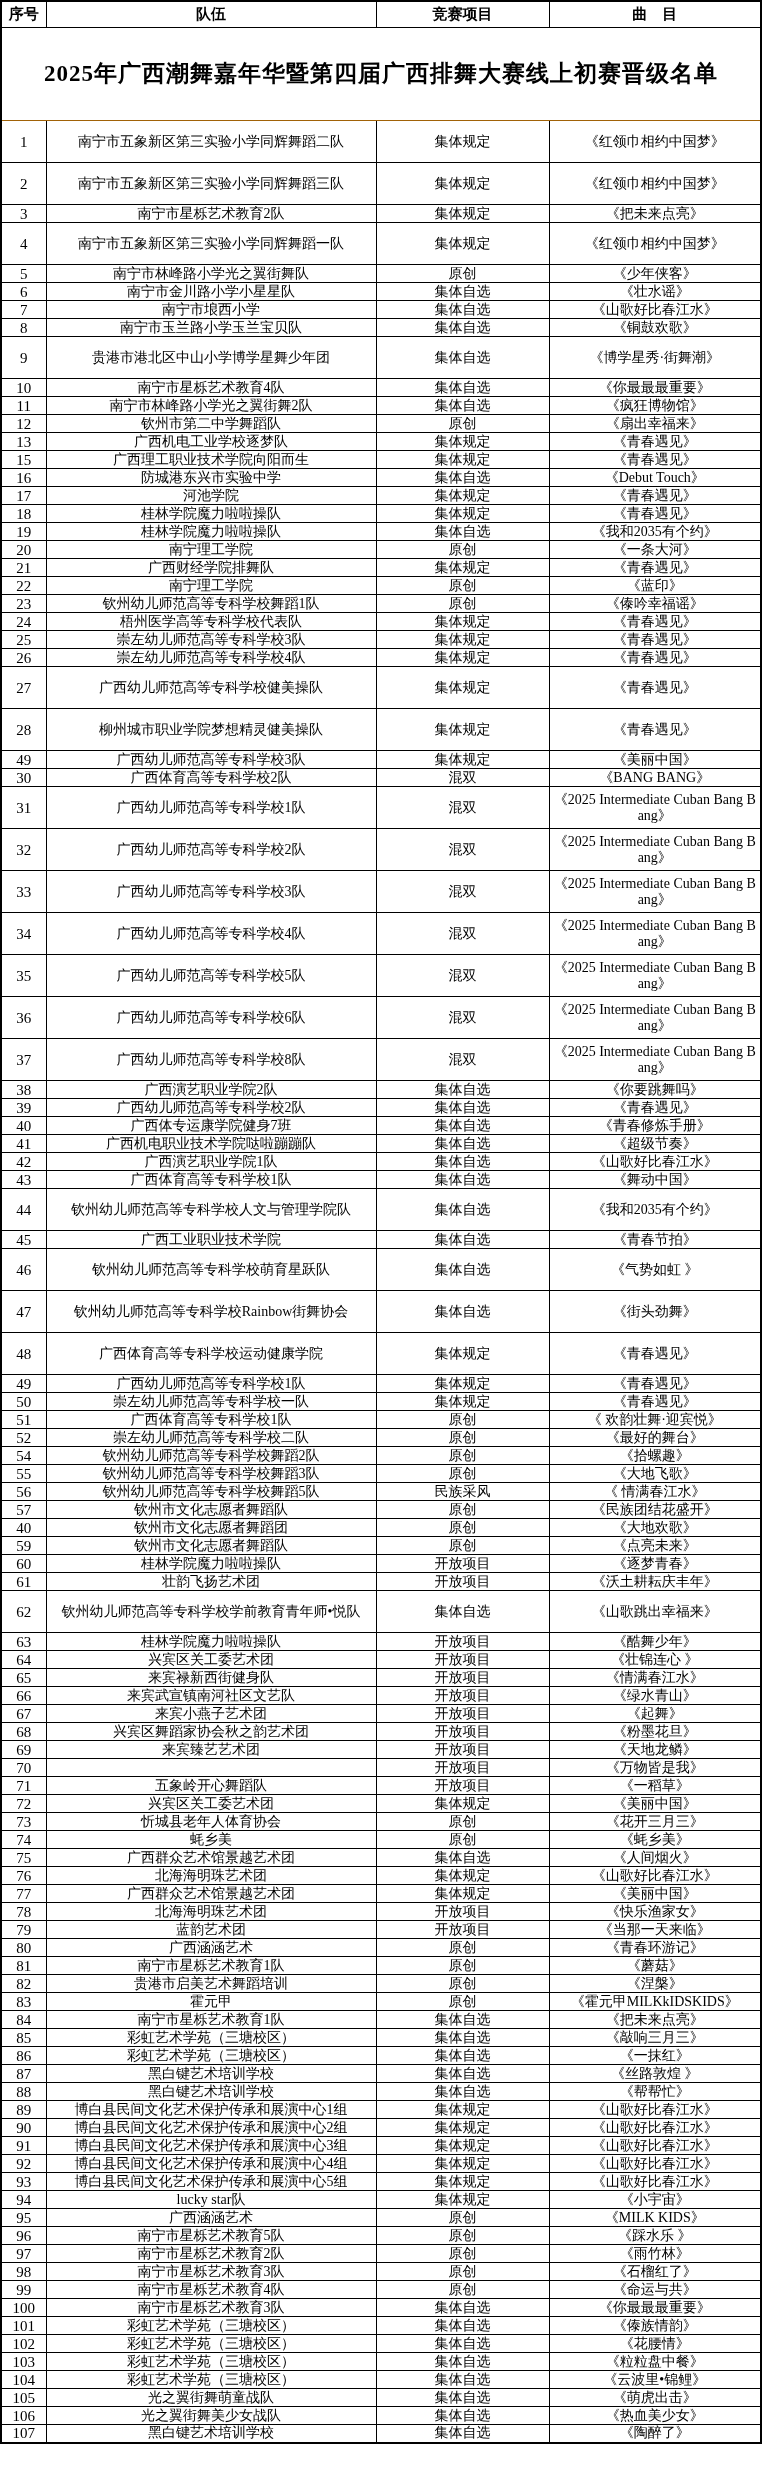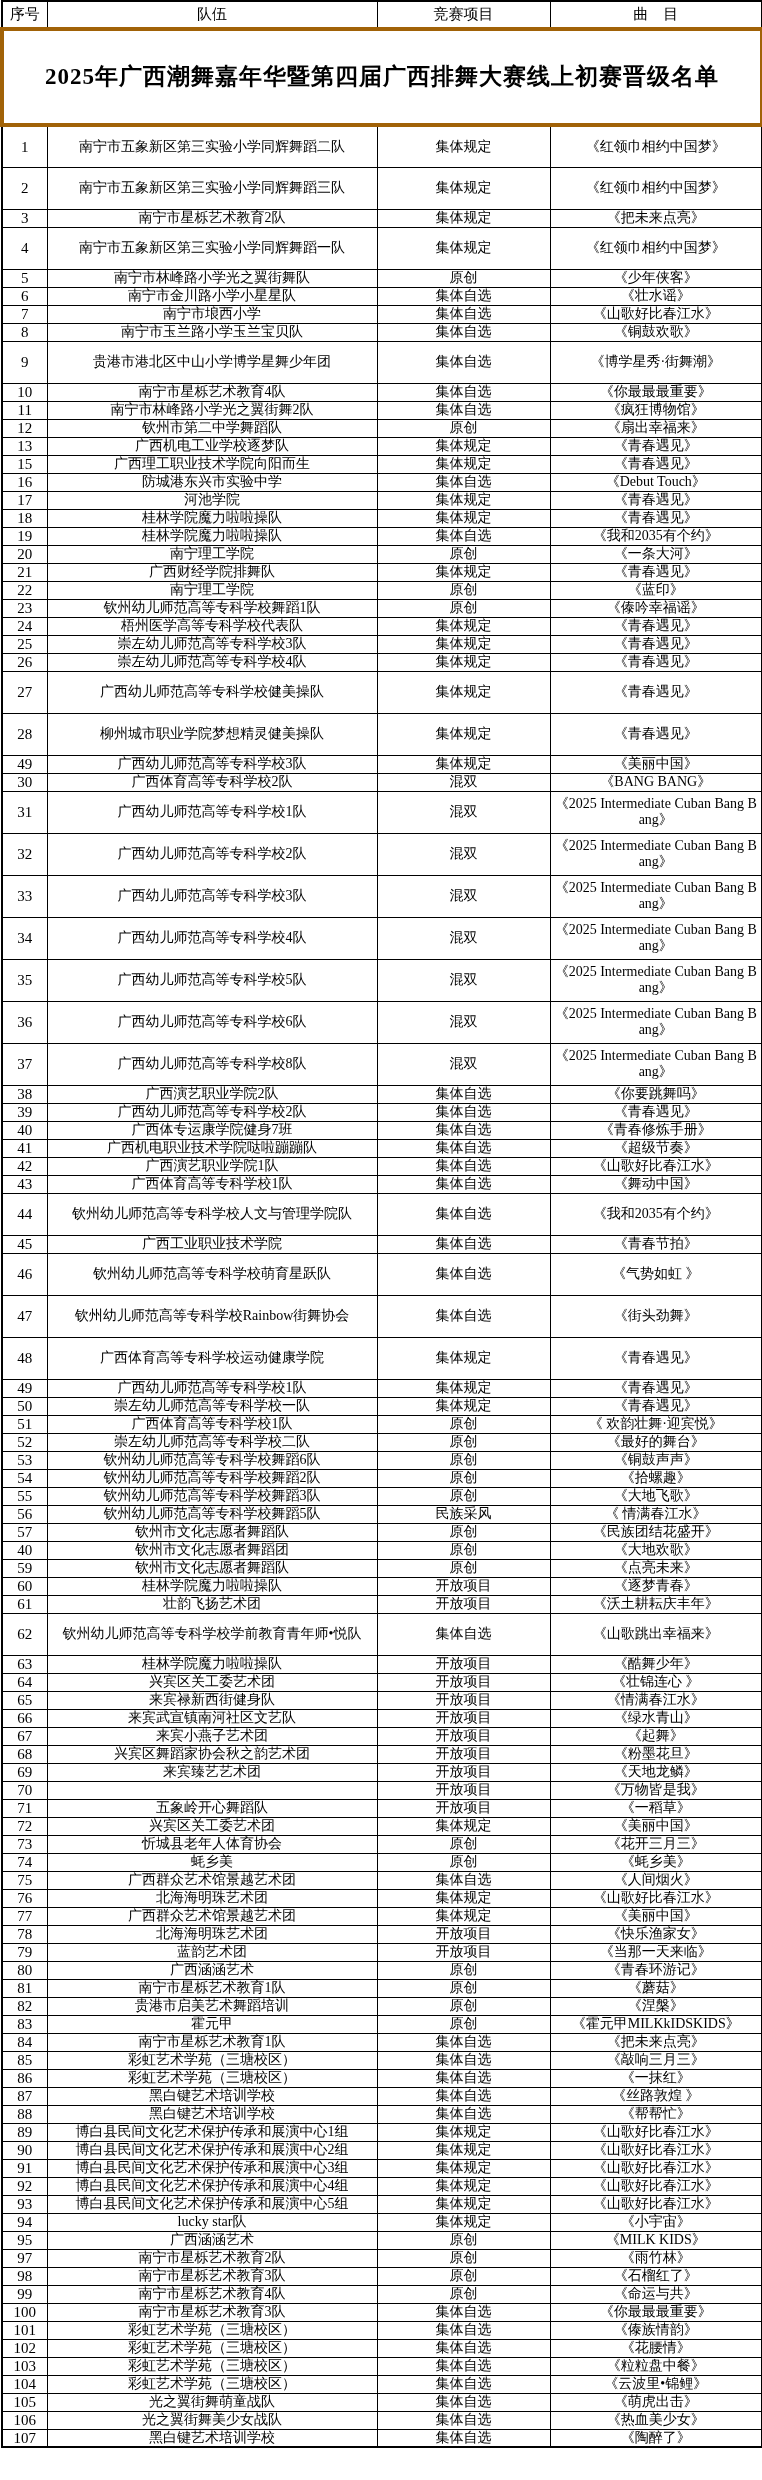--- a/index.html
+++ b/index.html
@@ -4,22 +4,22 @@
 <style>
   html,body{margin:0;padding:0;background:#ffffff;}
   body{width:762px;font-family:"Liberation Serif","DejaVu Serif",serif;color:#000;}
   .sheet{width:762px;}
   table{width:760px;border-collapse:collapse;table-layout:fixed;border:2px solid #000;margin:0 auto;}
   col.c-no{width:45px;}
   col.c-team{width:330px;}
   col.c-cat{width:173px;}
   col.c-song{width:212px;}
   td,th{border:1px solid #000;text-align:center;vertical-align:middle;overflow:hidden;}
-  .title-row td{border:4px solid #a16207;height:92px;font-size:23px;font-weight:bold;letter-spacing:1px;}
-  thead th{height:25px;font-size:15px;font-weight:normal;padding:0 2px;}
+  .title-row td{border:1px solid #a16207;height:92px;font-size:23px;font-weight:bold;letter-spacing:1px;}
+  thead th{height:25px;font-size:15px;font-weight:bold;padding:0 2px;}
   tbody td{font-size:14px;line-height:16px;padding:0 3px;word-break:break-all;}
   tbody tr{height:18px;}
   tbody tr.tall{height:42px;}
   tbody td.col-no{font-size:15px;}
 </style>
 </head>
 <body>
 
 <div class="sheet">
   <table>
@@ -343,26 +343,20 @@
           <td class="col-category">原创</td>
           <td class="col-song">《 欢韵壮舞·迎宾悦》</td>
         </tr>
         <tr>
           <td class="col-no">52</td>
           <td class="col-team">崇左幼儿师范高等专科学校二队</td>
           <td class="col-category">原创</td>
           <td class="col-song">《最好的舞台》</td>
         </tr>
         <tr>
-          <td class="col-no">53</td>
-          <td class="col-team">钦州幼儿师范高等专科学校舞蹈6队</td>
-          <td class="col-category">原创</td>
-          <td class="col-song">《铜鼓声声》</td>
-        </tr>
-        <tr>
           <td class="col-no">54</td>
           <td class="col-team">钦州幼儿师范高等专科学校舞蹈2队</td>
           <td class="col-category">原创</td>
           <td class="col-song">《拾螺趣》</td>
         </tr>
         <tr>
           <td class="col-no">55</td>
           <td class="col-team">钦州幼儿师范高等专科学校舞蹈3队</td>
           <td class="col-category">原创</td>
           <td class="col-song">《大地飞歌》</td>
@@ -599,20 +593,26 @@
           <td class="col-no">94</td>
           <td class="col-team">lucky star队</td>
           <td class="col-category">集体规定</td>
           <td class="col-song">《小宇宙》</td>
         </tr>
         <tr>
           <td class="col-no">95</td>
           <td class="col-team">广西涵涵艺术</td>
           <td class="col-category">原创</td>
           <td class="col-song">《MILK KIDS》</td>
+        </tr>
+        <tr>
+          <td class="col-no">96</td>
+          <td class="col-team">南宁市星栎艺术教育5队</td>
+          <td class="col-category">原创</td>
+          <td class="col-song">《踩水乐 》</td>
         </tr>
         <tr>
           <td class="col-no">97</td>
           <td class="col-team">南宁市星栎艺术教育2队</td>
           <td class="col-category">原创</td>
           <td class="col-song">《雨竹林》</td>
         </tr>
         <tr>
           <td class="col-no">98</td>
           <td class="col-team">南宁市星栎艺术教育3队</td>

